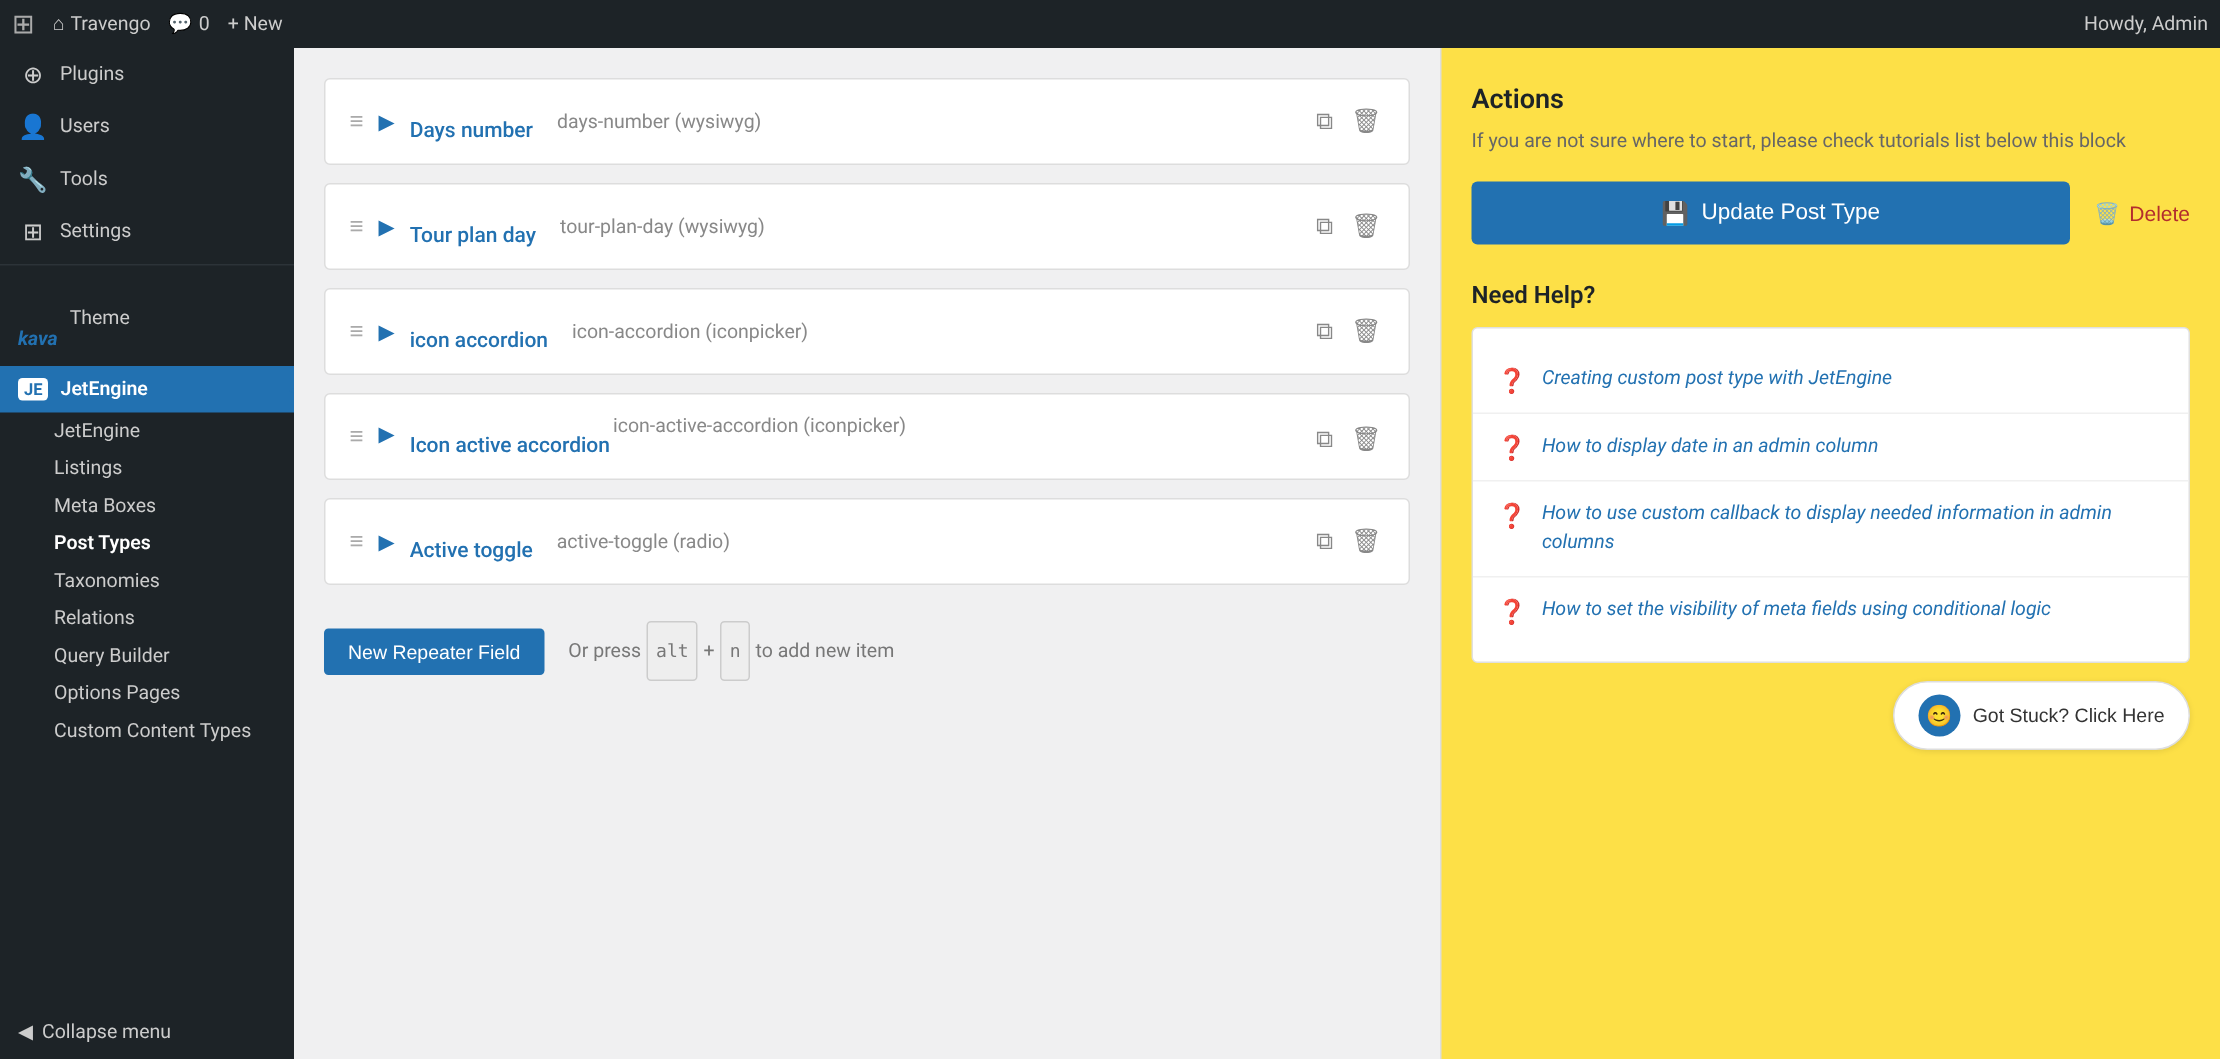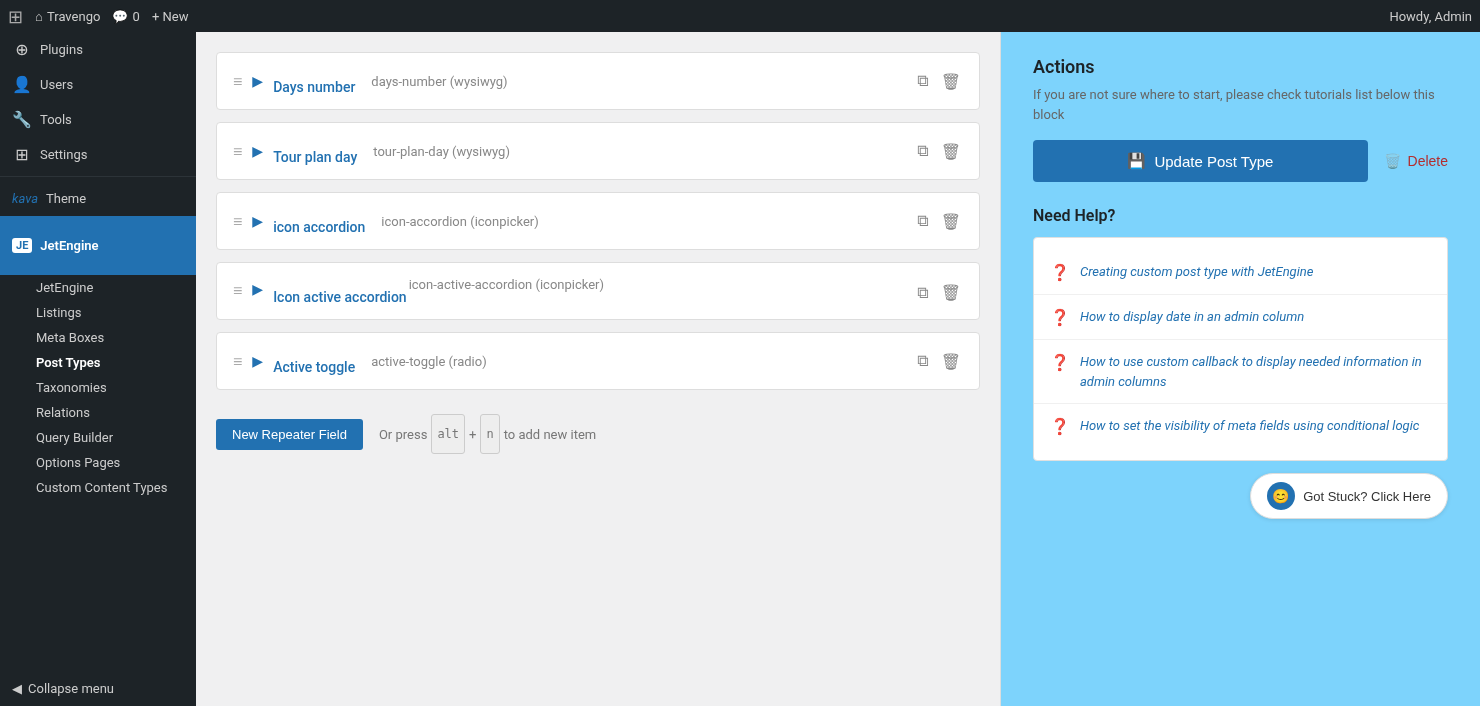--- a/index.html
+++ b/index.html
@@ -50,25 +50,25 @@
     .sidebar-sub { padding: 5px 12px 5px 36px; font-size: 13px; cursor: pointer; color: #ccc; }
     .sidebar-sub.active { color: #fff; font-weight: 600; }
     .sidebar-brand {
       padding: 10px 12px;
       font-size: 13px;
       color: #ccc;
       display: flex;
       align-items: center;
       gap: 8px;
     }
-    .sidebar-brand .brand-name { color: #2271b1; font-style: italic; font-weight: 400; }
+    .sidebar-brand .brand-name { color: #2271b1; font-style: italic; font-weight: 700; margin-top: 28px; }
     .sidebar-jetengine {
       background: #2271b1;
       color: #fff;
-      padding: 22px 12px;
+      padding: 8px 12px;
       display: flex;
       align-items: center;
       gap: 8px;
       font-size: 13px;
       font-weight: 600;
       position: relative;
     }
     .sidebar-jetengine::after {
       content: '◀';
       position: absolute;
@@ -176,26 +176,26 @@
       background: #eee;
       border: 1px solid #ccc;
       border-radius: 3px;
       padding: 12px 5px;
       font-size: 12px;
       font-family: monospace;
     }
 
     
     .right-panel {
-      width: 480px;
-      flex-shrink: 0;
-      background: #7dd3fc;
+      width: 520px;
+      flex-shrink: 0;
+      background: #fde047;
       border-left: 1px solid #ddd;
       overflow-y: auto;
-      padding: 24px 32px;
+      padding: 24px 20px;
     }
     .actions-title {
       font-size: 18px;
       font-weight: 600;
       color: #1d2327;
       margin-bottom: 8px;
     }
     .actions-desc {
       font-size: 13px;
       color: #666;

